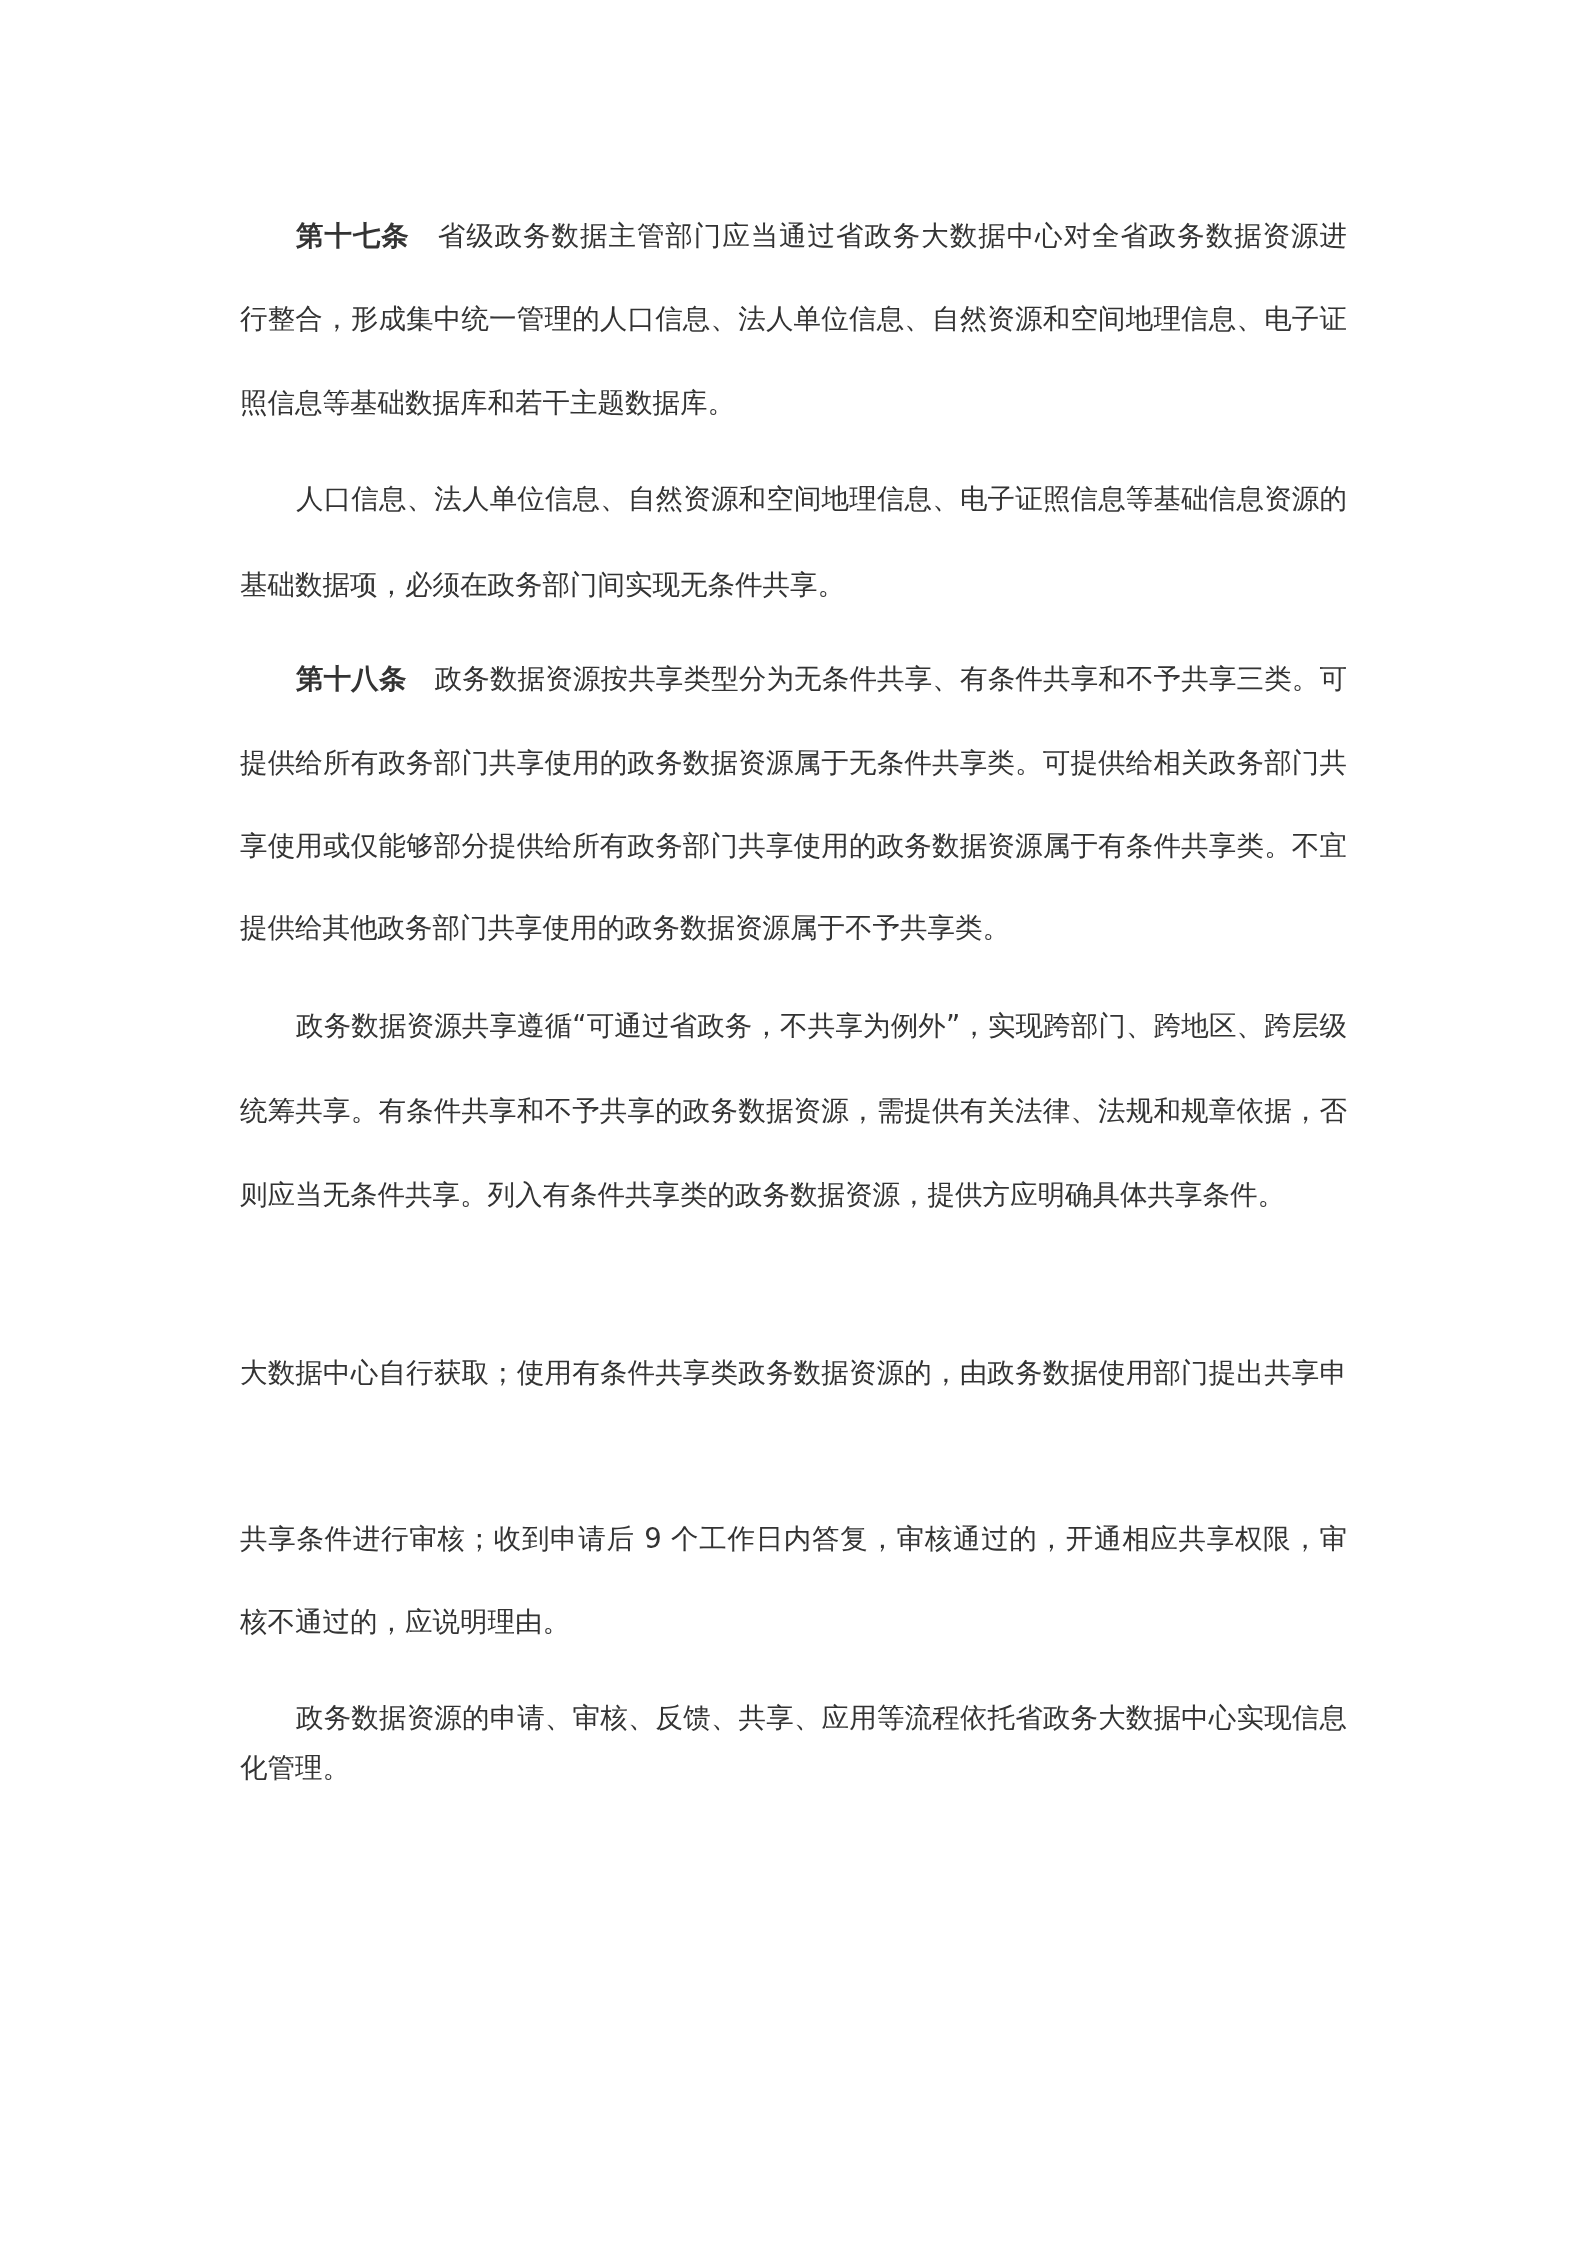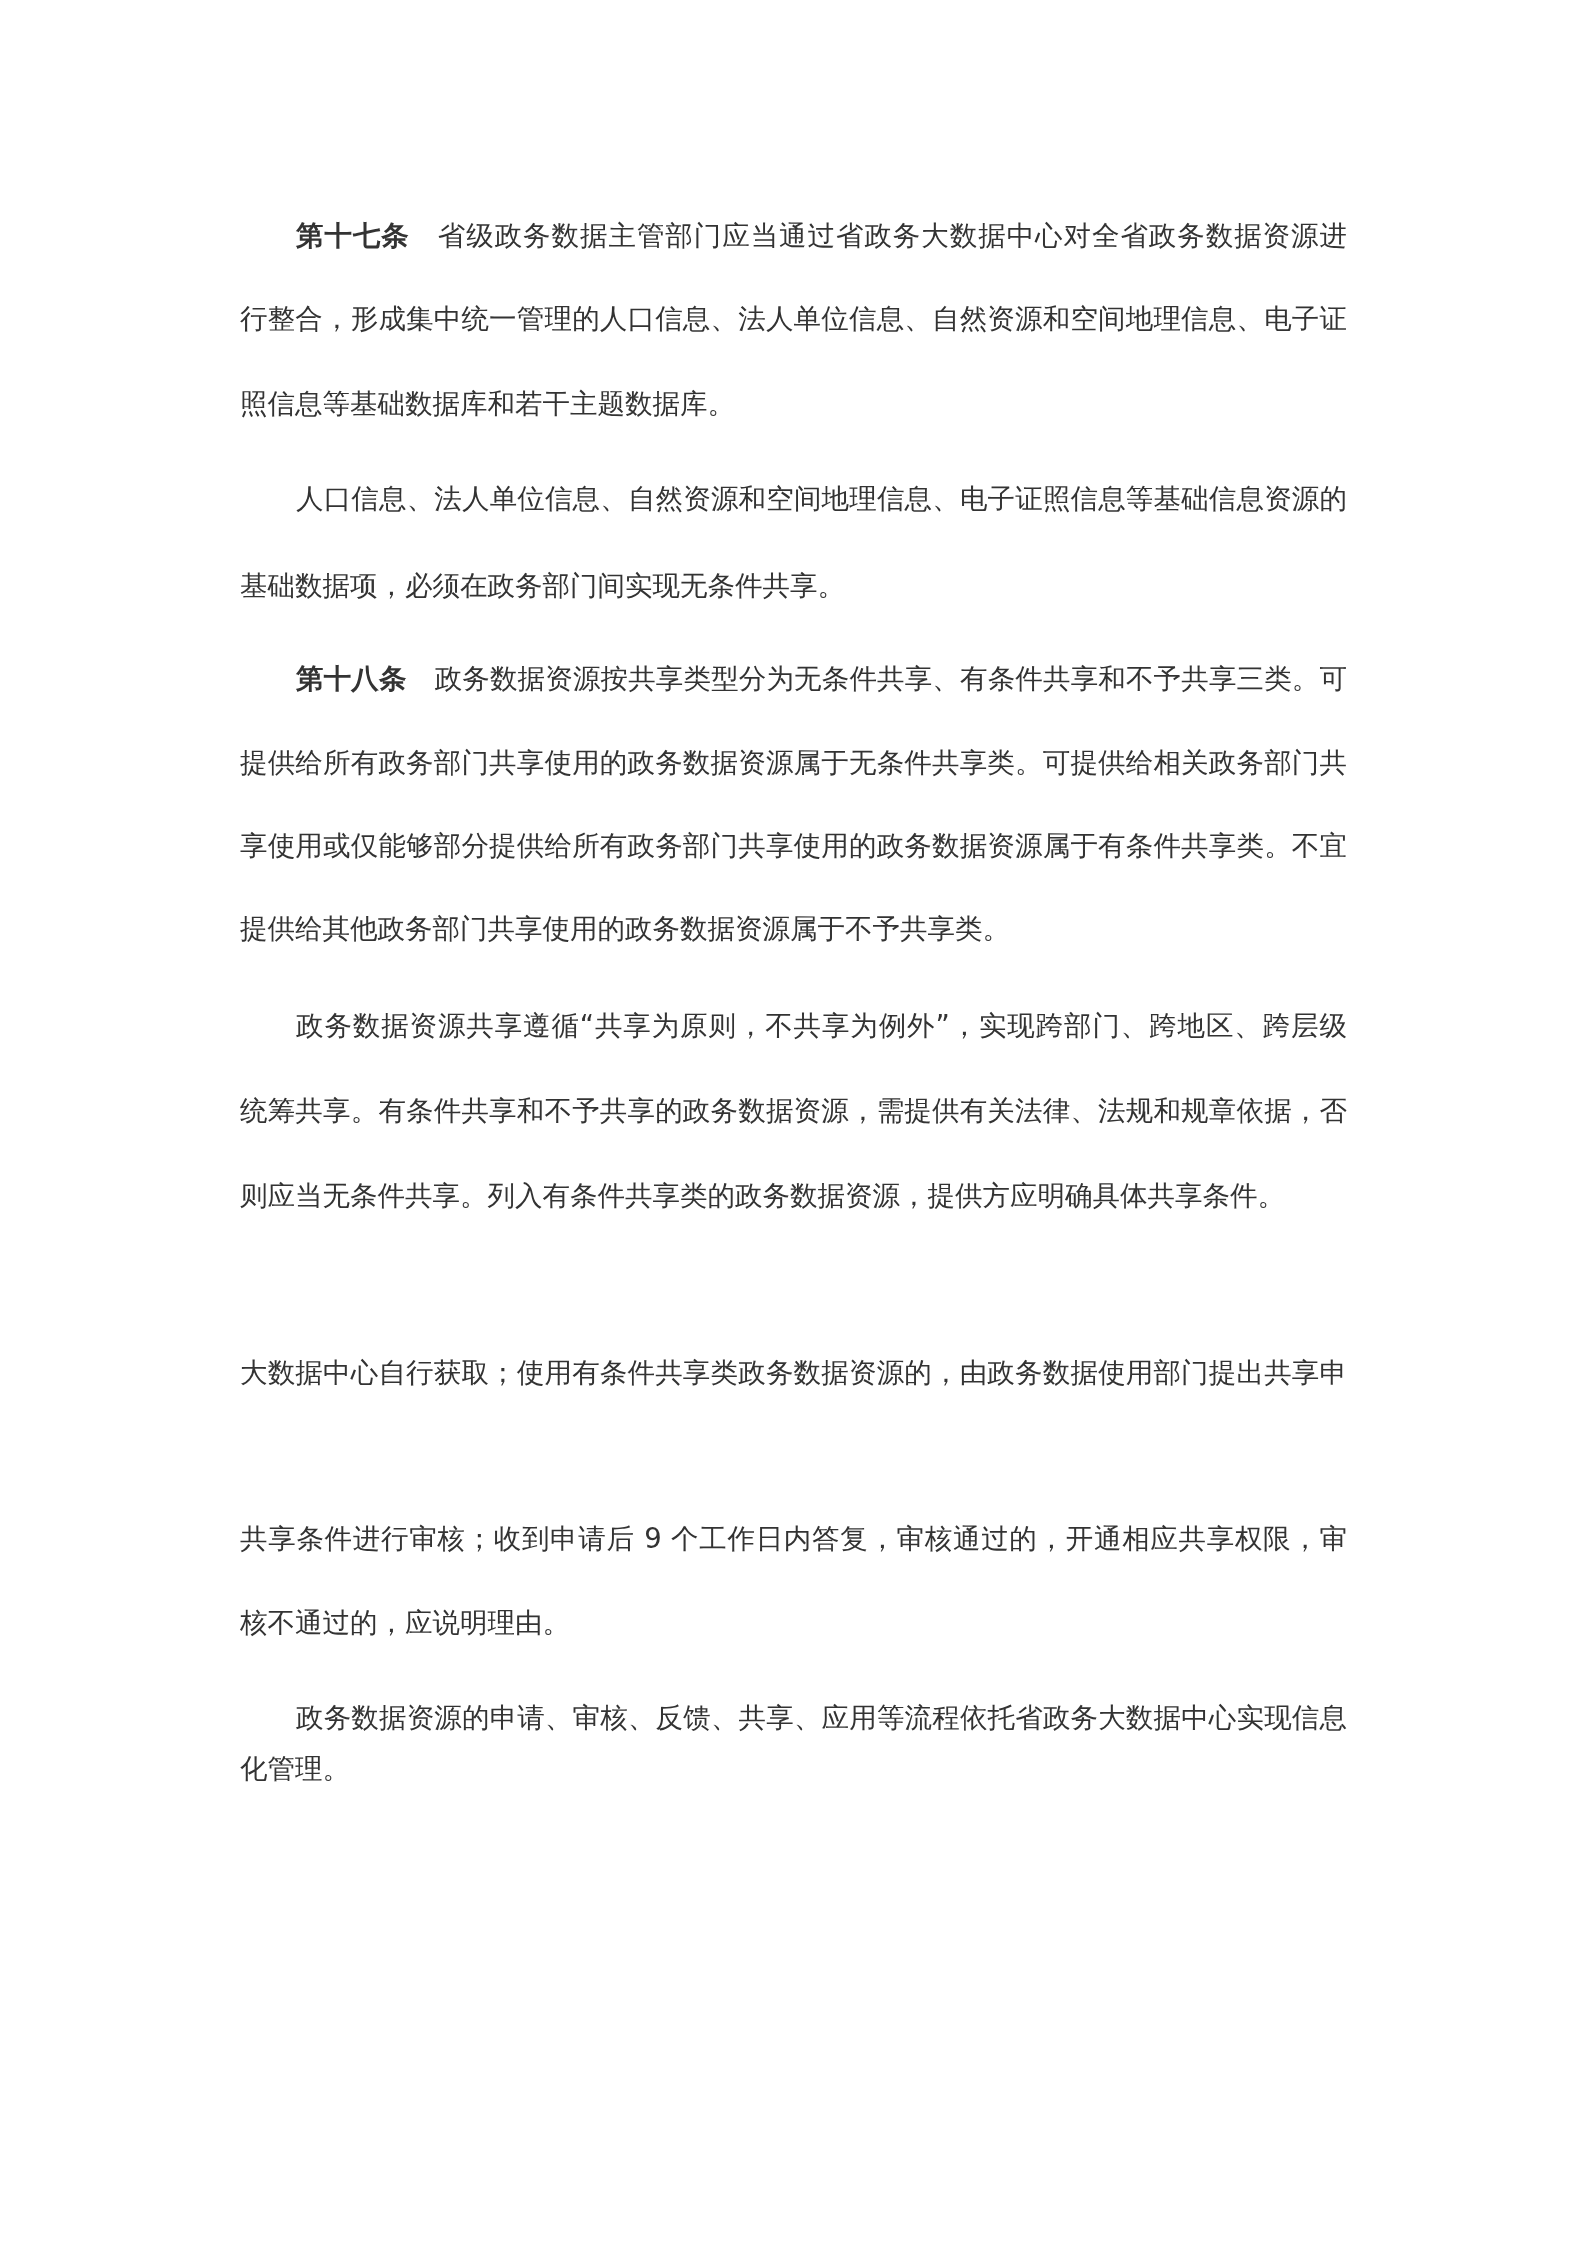--- a/index.html
+++ b/index.html
@@ -2,41 +2,41 @@
 <html><head>
 <meta charset="utf-8">
 <style>
   html, body { margin:0; padding:0; background:#ffffff; }
   body { width:1586px; height:2244px; position:relative; overflow:hidden;
          font-family:"DejaVu Sans", "Liberation Sans", sans-serif; color:#333333; }
   .page { position:absolute; left:0; top:0; width:1586px; height:2244px; background:#fff; }
   .line { position:absolute; left:240px; width:1107px; height:40px; line-height:40px;
           font-size:27.5px; white-space:nowrap; text-align:justify; text-align-last:justify; }
   .line.indent { left:296px; width:1051px; }
-  .line.last { text-align-last:left; }
+  .line.last { text-align-last:left;font-family:Liberation Serif, serif; }
   .article-no { font-weight:bold; margin-right:28px; }
 </style>
 </head>
 <body>
 
 <div class="page">
 
   <div class="line indent" style="top:215px"><span class="article-no">第十七条</span><span>省级政务数据主管部门应当通过省政务大数据中心对全省政务数据资源进</span></div>
   <div class="line" style="top:298px">行整合，形成集中统一管理的人口信息、法人单位信息、自然资源和空间地理信息、电子证</div>
   <div class="line last" style="top:383px">照信息等基础数据库和若干主题数据库。</div>
 
   <div class="line indent" style="top:478px">人口信息、法人单位信息、自然资源和空间地理信息、电子证照信息等基础信息资源的</div>
   <div class="line last" style="top:565px">基础数据项，必须在政务部门间实现无条件共享。</div>
 
   <div class="line indent" style="top:658px"><span class="article-no">第十八条</span><span>政务数据资源按共享类型分为无条件共享、有条件共享和不予共享三类。可</span></div>
   <div class="line" style="top:742px">提供给所有政务部门共享使用的政务数据资源属于无条件共享类。可提供给相关政务部门共</div>
   <div class="line" style="top:825px">享使用或仅能够部分提供给所有政务部门共享使用的政务数据资源属于有条件共享类。不宜</div>
   <div class="line last" style="top:908px">提供给其他政务部门共享使用的政务数据资源属于不予共享类。</div>
 
-  <div class="line indent" style="top:1005px">政务数据资源共享遵循“共享为原则，不共享为例外”，实现跨部门、跨地区、跨层级</div>
+  <div class="line indent" style="top:1005px">政务数据资源共享遵循“可通过省政务，不共享为例外”，实现跨部门、跨地区、跨层级</div>
   <div class="line" style="top:1090px">统筹共享。有条件共享和不予共享的政务数据资源，需提供有关法律、法规和规章依据，否</div>
   <div class="line last" style="top:1175px">则应当无条件共享。列入有条件共享类的政务数据资源，提供方应明确具体共享条件。</div>
 
   <div class="line" style="top:1352px">大数据中心自行获取；使用有条件共享类政务数据资源的，由政务数据使用部门提出共享申</div>
   <div class="line" style="top:1518px">共享条件进行审核；收到申请后 9 个工作日内答复，审核通过的，开通相应共享权限，审</div>
   <div class="line last" style="top:1602px">核不通过的，应说明理由。</div>
 
   <div class="line indent" style="top:1697px">政务数据资源的申请、审核、反馈、共享、应用等流程依托省政务大数据中心实现信息</div>
   <div class="line last" style="top:1748px">化管理。</div>
 

